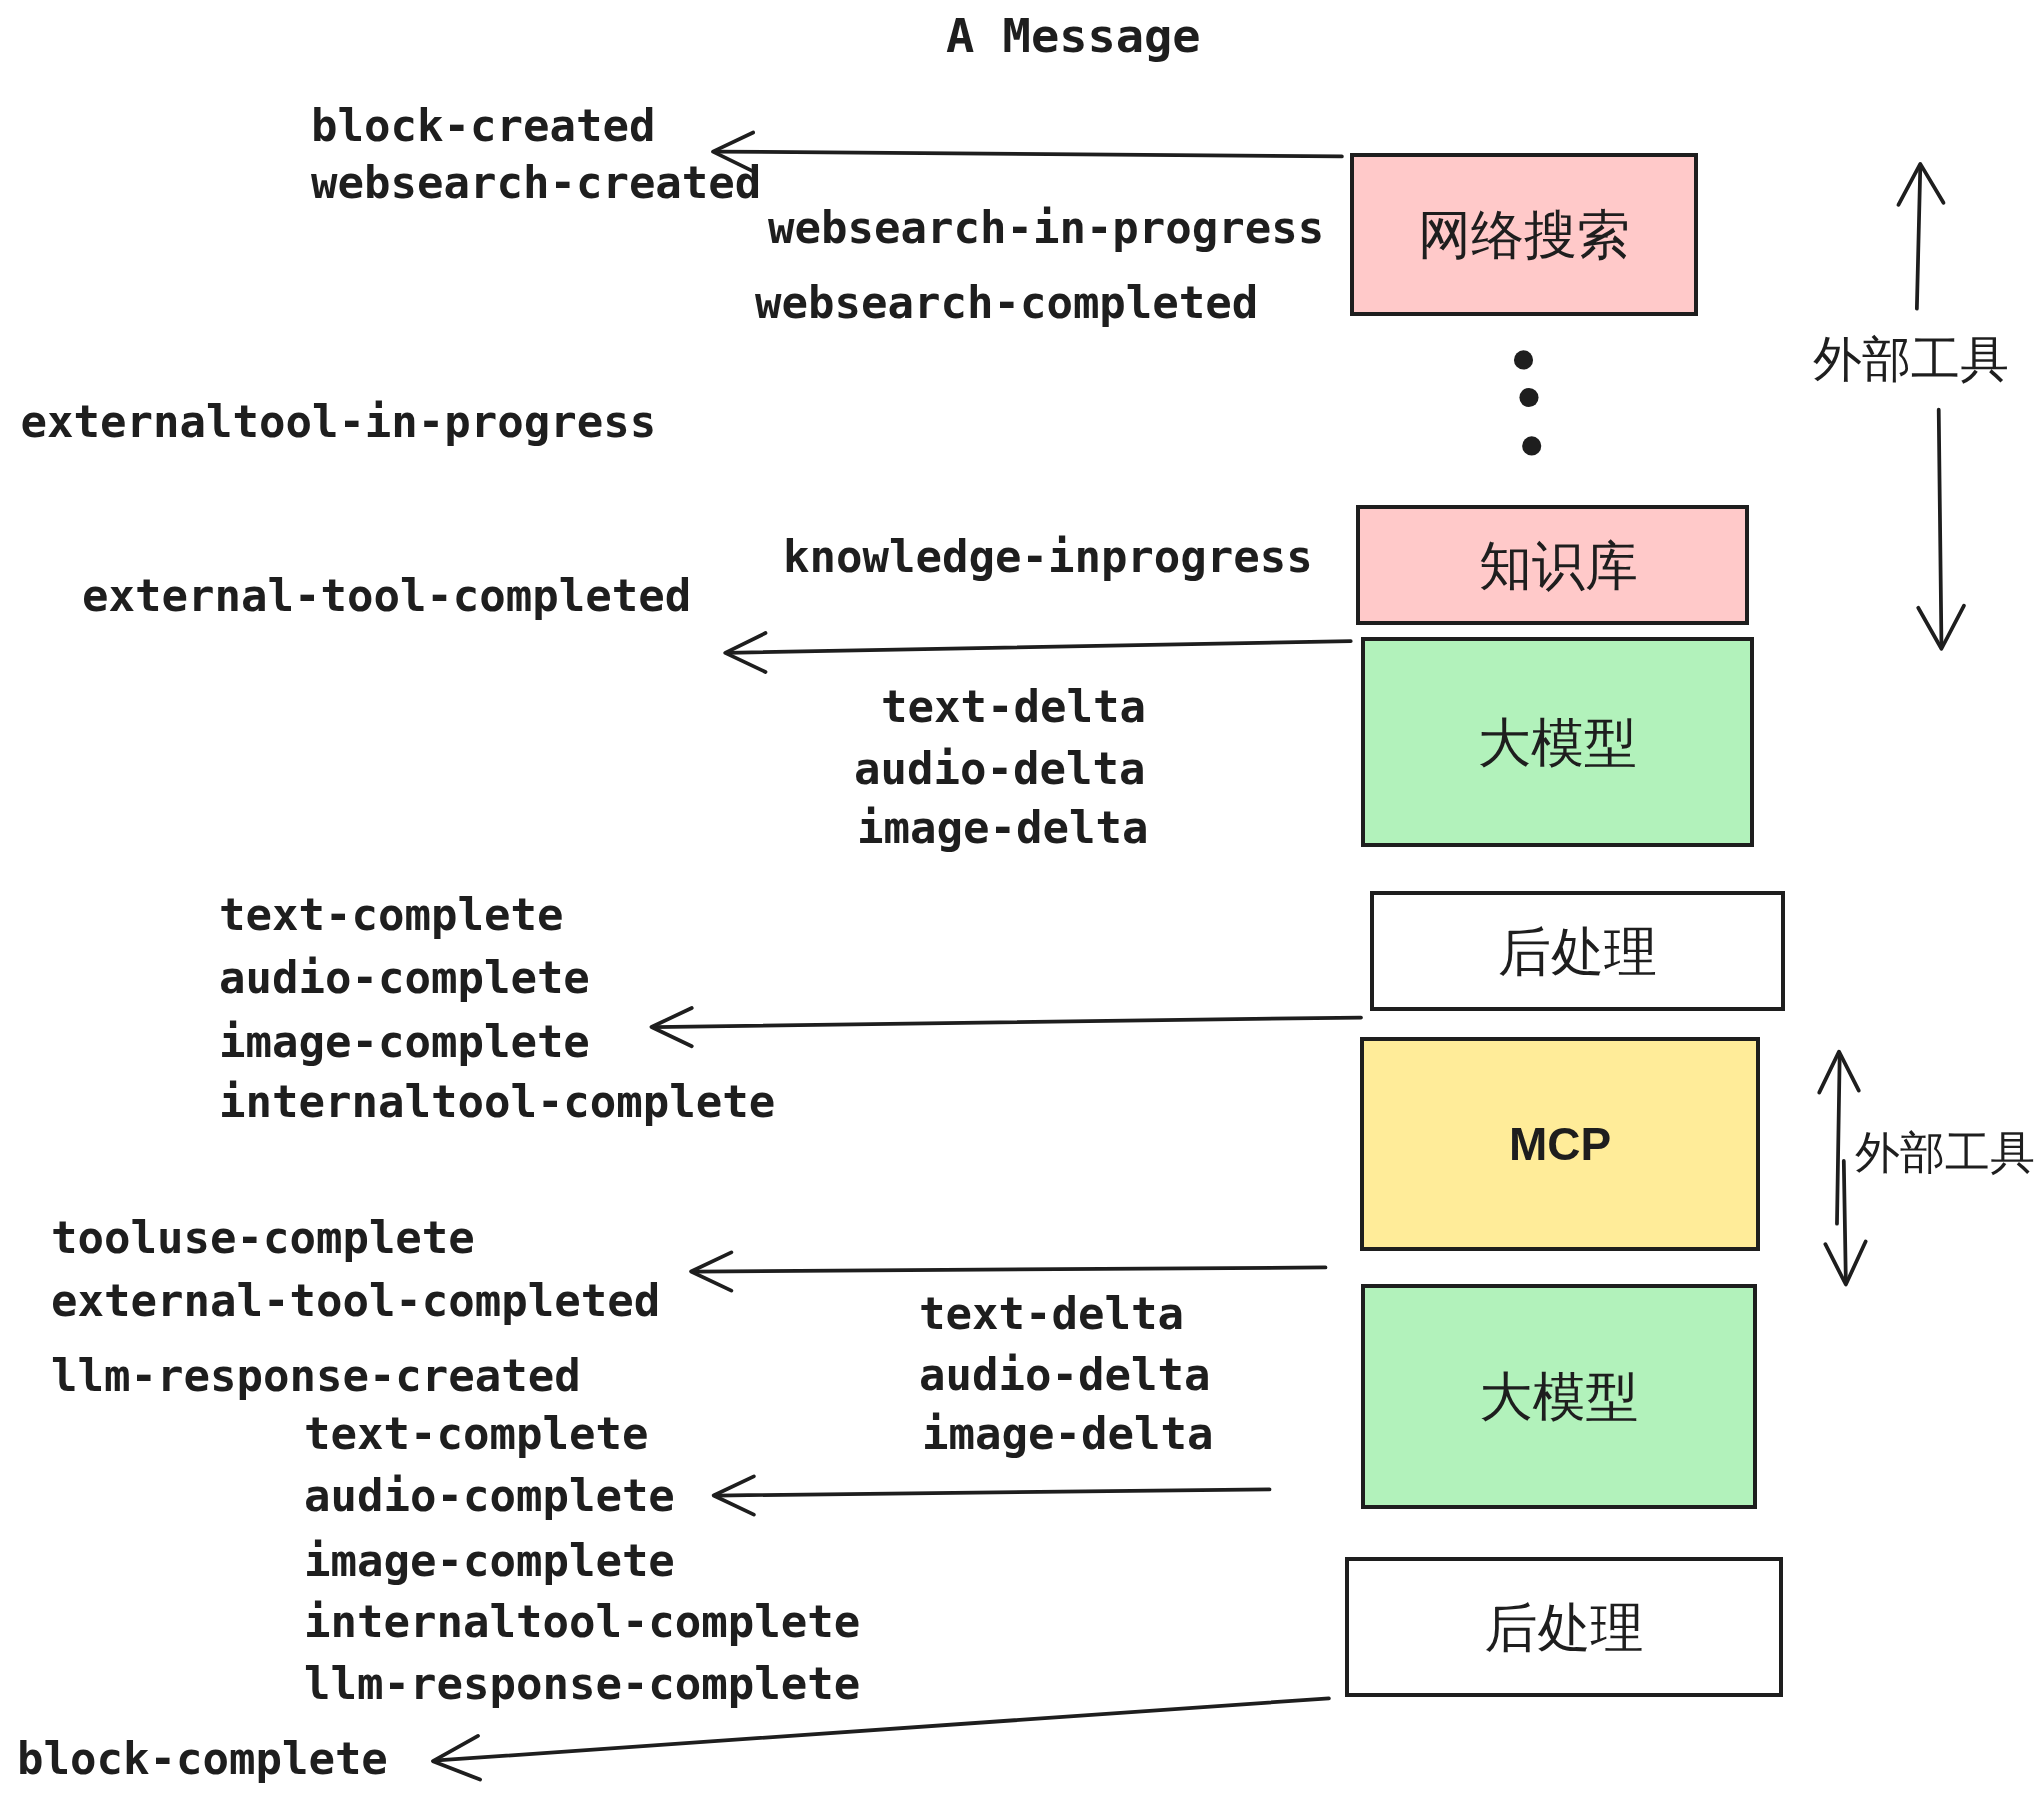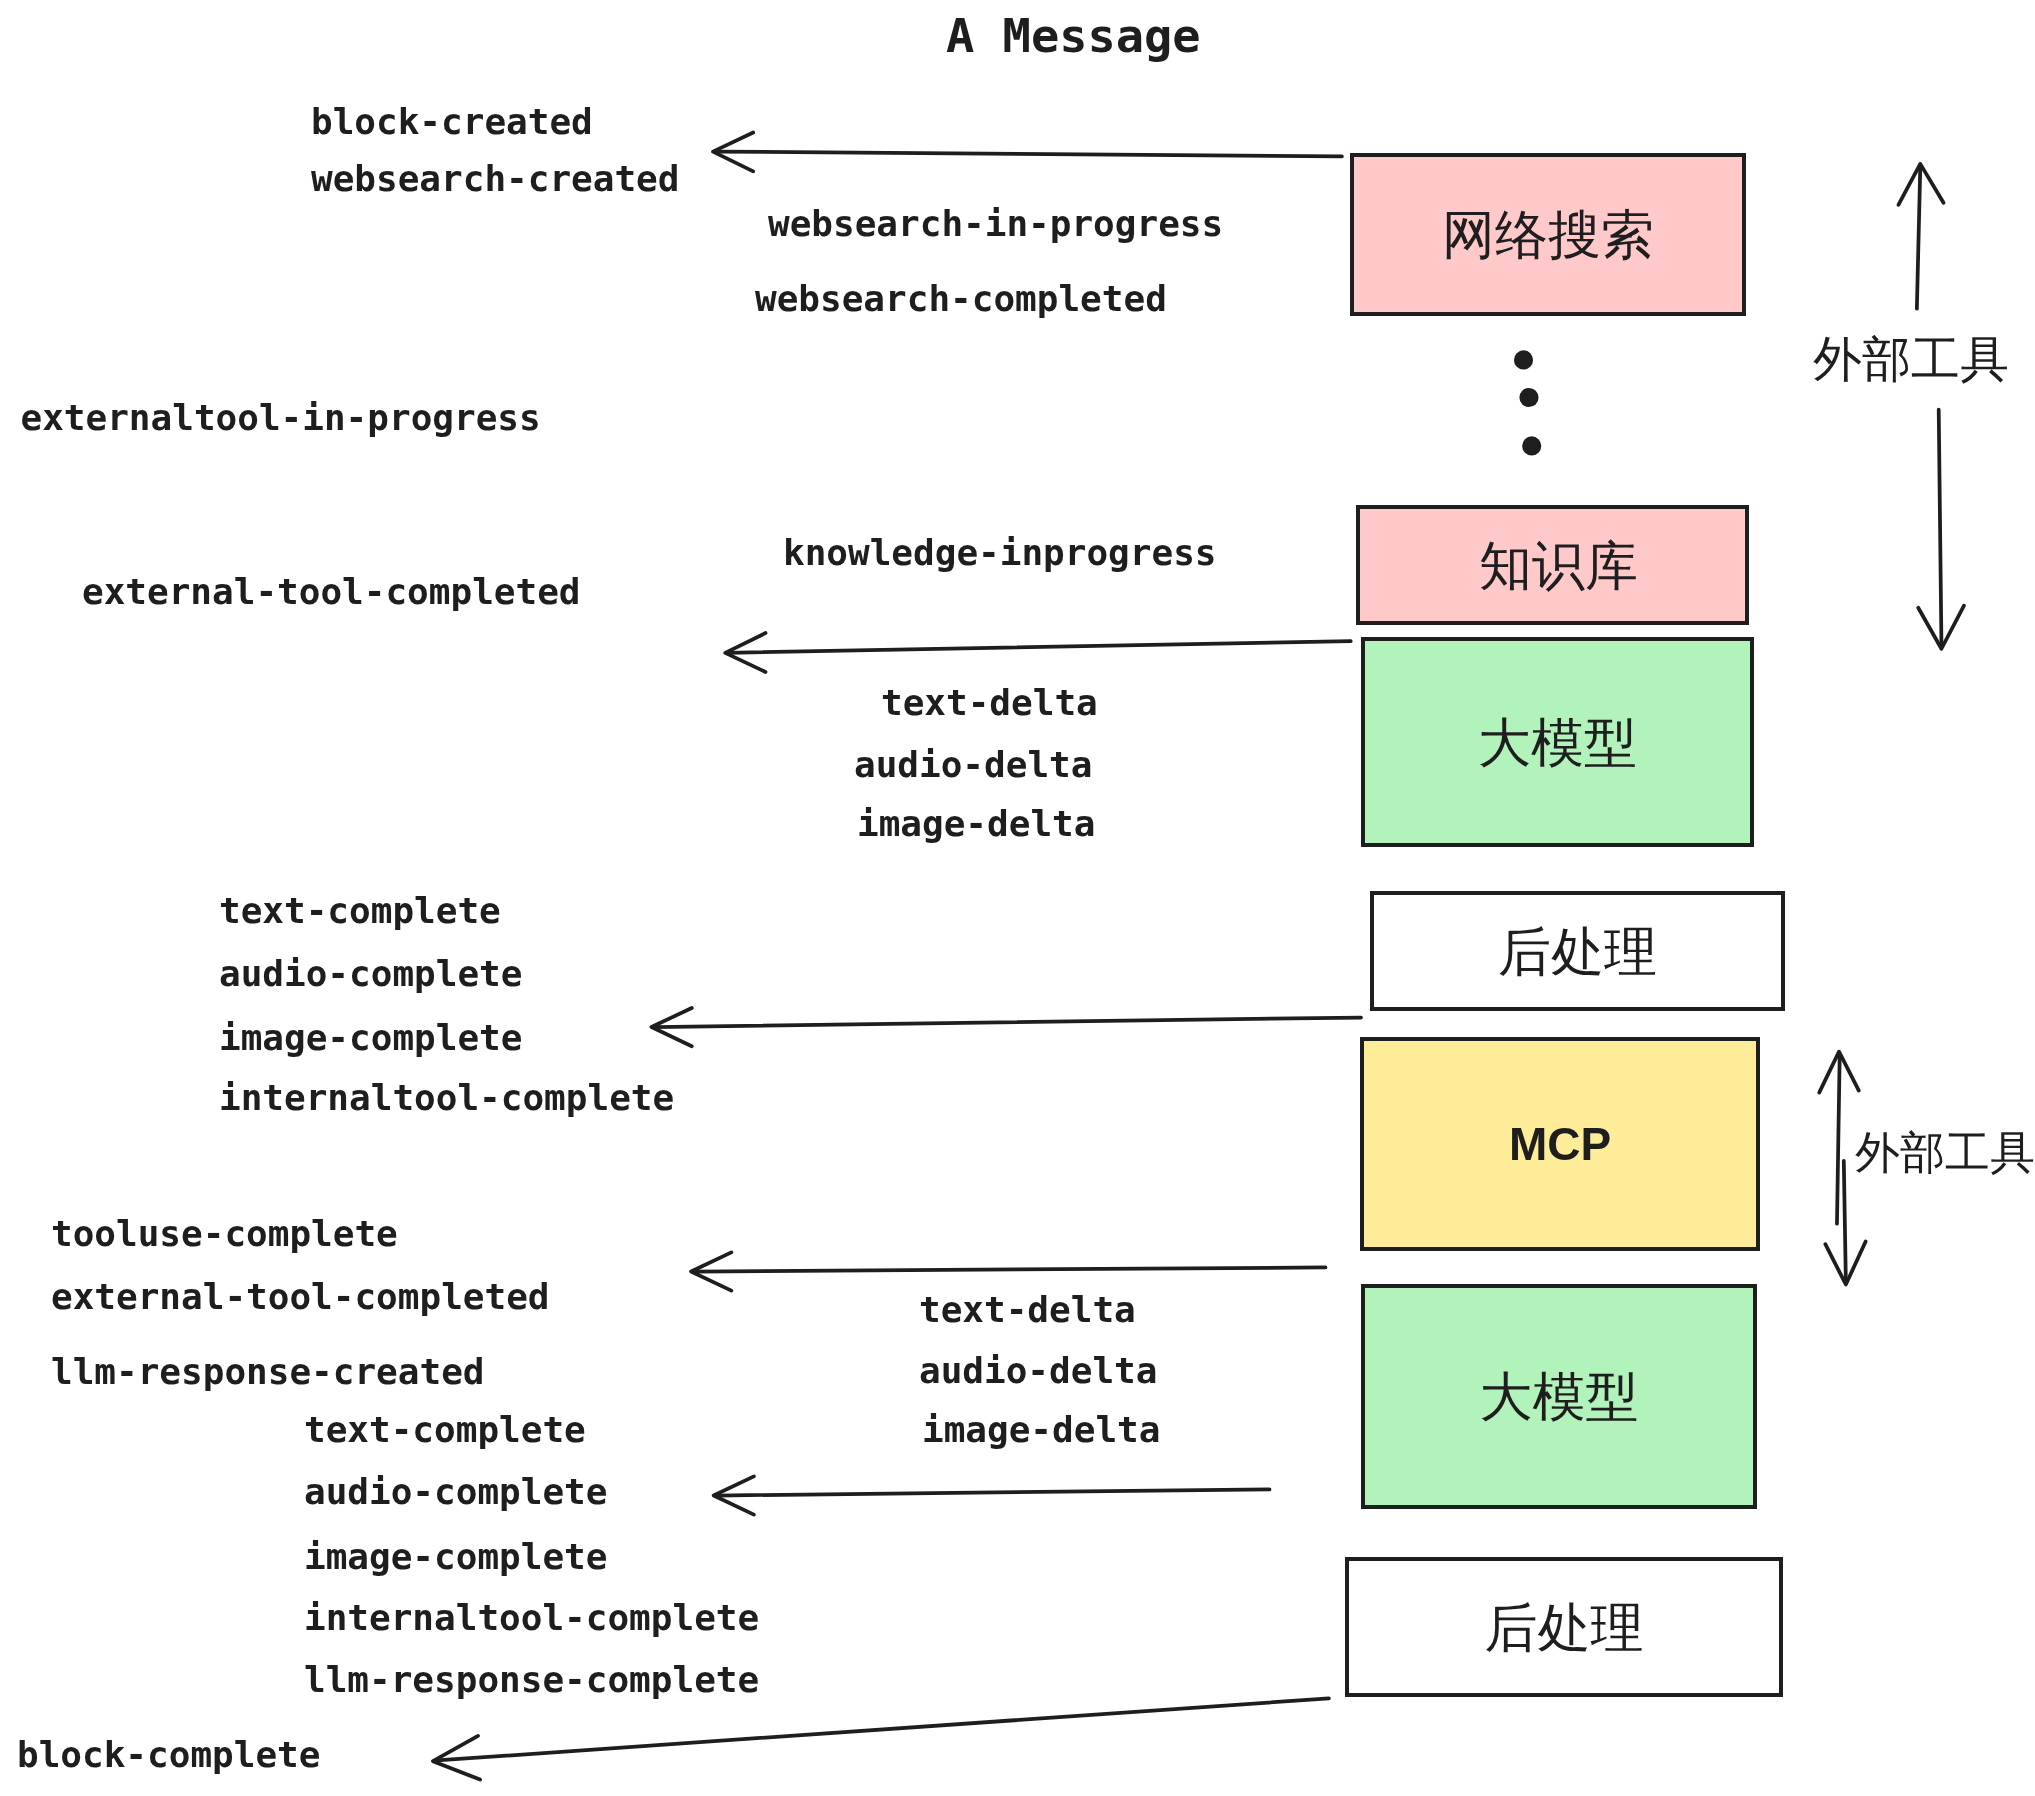--- a/index.html
+++ b/index.html
@@ -11,21 +11,21 @@
     color:#1e1e1e;
     overflow:hidden;
   }
   .title{
     position:absolute;
     font-size:47px;line-height:1;font-weight:bold;
     white-space:nowrap;
   }
   .evt{
     position:absolute;
-    font-size:36px;line-height:1;font-weight:bold;
+    font-size:44px;line-height:1;font-weight:bold;
     white-space:nowrap;
     letter-spacing:0px;
   }
   .box{
     position:absolute;
     border:4.1px solid #1e1e1e;
     display:flex;align-items:center;justify-content:center;
     box-sizing:border-box;
   }
   .box .lbl{
@@ -72,21 +72,21 @@
   <div class="evt" style="left:919px;top:1292px;">text-delta</div>
   <div class="evt" style="left:919px;top:1353px;">audio-delta</div>
   <div class="evt" style="left:922px;top:1412px;">image-delta</div>
   <div class="evt" style="left:304px;top:1412px;">text-complete</div>
   <div class="evt" style="left:304px;top:1474px;">audio-complete</div>
   <div class="evt" style="left:304px;top:1539px;">image-complete</div>
   <div class="evt" style="left:304px;top:1600px;">internaltool-complete</div>
   <div class="evt" style="left:304px;top:1662px;">llm-response-complete</div>
   <div class="evt" style="left:17px;top:1737px;">block-complete</div>
 
-  <div class="box" style="left: 1350px; top: 153px; width: 396px; height: 163px; background-color: rgb(255, 201, 201);">
+  <div class="box" style="left: 1350px; top: 153px; width: 348px; height: 163px; background-color: rgb(255, 201, 201);">
     <span class="lbl">网络搜索</span>
   </div>
   <div class="box" style="left: 1356px; top: 505px; width: 393px; height: 120px; background-color: rgb(255, 201, 201); padding-left: 12px;">
     <span class="lbl">知识库</span>
   </div>
   <div class="box" style="left: 1361px; top: 637px; width: 393px; height: 210px; background-color: rgb(178, 242, 187);">
     <span class="lbl">大模型</span>
   </div>
   <div class="box" style="left: 1370px; top: 891px; width: 415px; height: 120px; background-color: rgb(255, 255, 255);">
     <span class="lbl">后处理</span>

